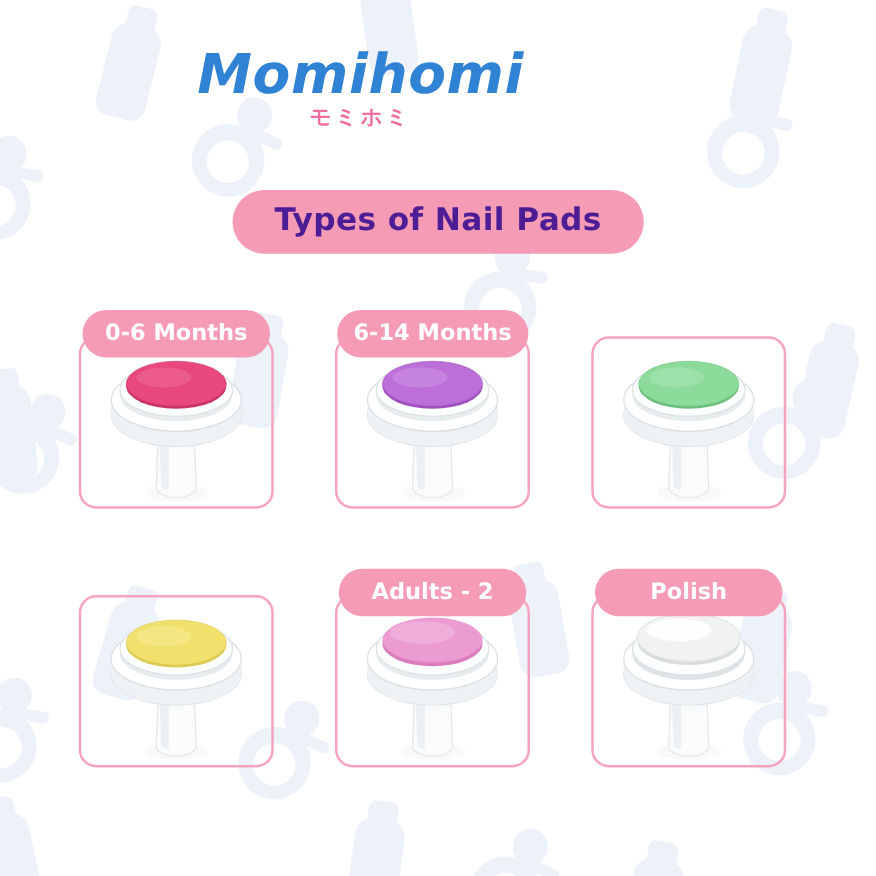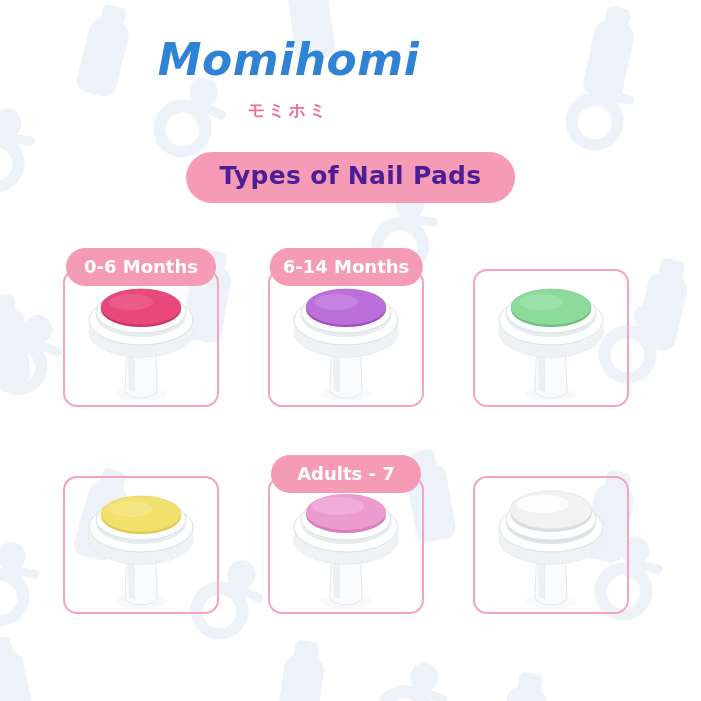--- a/index.html
+++ b/index.html
@@ -42,21 +42,21 @@
     font-weight: bold;
     font-style: italic;
     font-size: 44px;
     letter-spacing: 0.5px;
     color: #2F82D4;
     line-height: 1;
     display: block;
   }
   #brand-sub {
     display: block;
-    margin-top: 20px;
+    margin-top: 4px;
     font-family: "DejaVu Sans", sans-serif;
     font-weight: bold;
     font-size: 17px;
     letter-spacing: 3px;
     color: #F06E9C;
     line-height: 1;
   }
 
   
   #title-pill {
@@ -300,37 +300,40 @@
           <path d="M26 46 a52 25 0 0 0 104 0 l0 12 a52 25 0 0 1 -104 0 z" fill="#EEF2F4"></path>
           <ellipse cx="78" cy="46" rx="52" ry="25" fill="#FFFFFF" stroke="#D9E0E4" stroke-width="1"></ellipse>
           <ellipse cx="78" cy="42" rx="45" ry="21" fill="#E7ECEF"></ellipse>
           <ellipse cx="78" cy="38" rx="45" ry="21" fill="#FCFDFD" stroke="#DCE2E6" stroke-width="1"></ellipse>
           <ellipse cx="78" cy="34" rx="40" ry="18" fill="#D97DBC"></ellipse>
           <ellipse cx="78" cy="31" rx="40" ry="18" fill="#EC9BD1"></ellipse>
           <ellipse cx="70" cy="25" rx="26" ry="9" fill="#F4BCE1" opacity="0.55"></ellipse>
         </svg>
       </div>
       <div class="card-label">
-        <span class="card-label-text">Adults - 7</span>
+        <span class="card-label-text">Adults - 2</span>
       </div>
     </div>
 
     <div class="pad-card">
       <div class="card-body"></div>
       <div class="pad-figure">
         <svg viewBox="0 0 156 130">
           <ellipse cx="78" cy="120" rx="26" ry="7" fill="#F2F4F6" opacity="0.55"></ellipse>
           <path d="M64 62 l28 0 l2 54 a14 7 0 0 1 -32 0 z" fill="#FAFBFC" stroke="#E4E8EB" stroke-width="1"></path>
           <path d="M64 62 l8 0 l0 56 a14 7 0 0 1 -6 -2 z" fill="#E9EDF0" opacity="0.85"></path>
           <ellipse cx="78" cy="58" rx="52" ry="25" fill="#F7F9FA" stroke="#DDE3E7" stroke-width="1"></ellipse>
           <path d="M26 46 a52 25 0 0 0 104 0 l0 12 a52 25 0 0 1 -104 0 z" fill="#EEF2F4"></path>
           <ellipse cx="78" cy="46" rx="52" ry="25" fill="#FFFFFF" stroke="#D9E0E4" stroke-width="1"></ellipse>
           <ellipse cx="78" cy="42" rx="45" ry="21" fill="#DEE3E6"></ellipse>
           <ellipse cx="78" cy="38" rx="45" ry="21" fill="#FCFDFD" stroke="#DCE2E6" stroke-width="1"></ellipse>
           <ellipse cx="78" cy="32" rx="41" ry="19" fill="#D8DCDE"></ellipse>
           <ellipse cx="78" cy="29" rx="41" ry="19" fill="#F2F2F2" stroke="#E2E6E8" stroke-width="1"></ellipse>
           <ellipse cx="70" cy="23" rx="26" ry="9" fill="#FFFFFF" opacity="0.85"></ellipse>
         </svg>
       </div>
+      <div class="card-label">
+        <span class="card-label-text">Polish</span>
+      </div>
     </div>
 
   </div>
 </div>
 
 </body></html>

